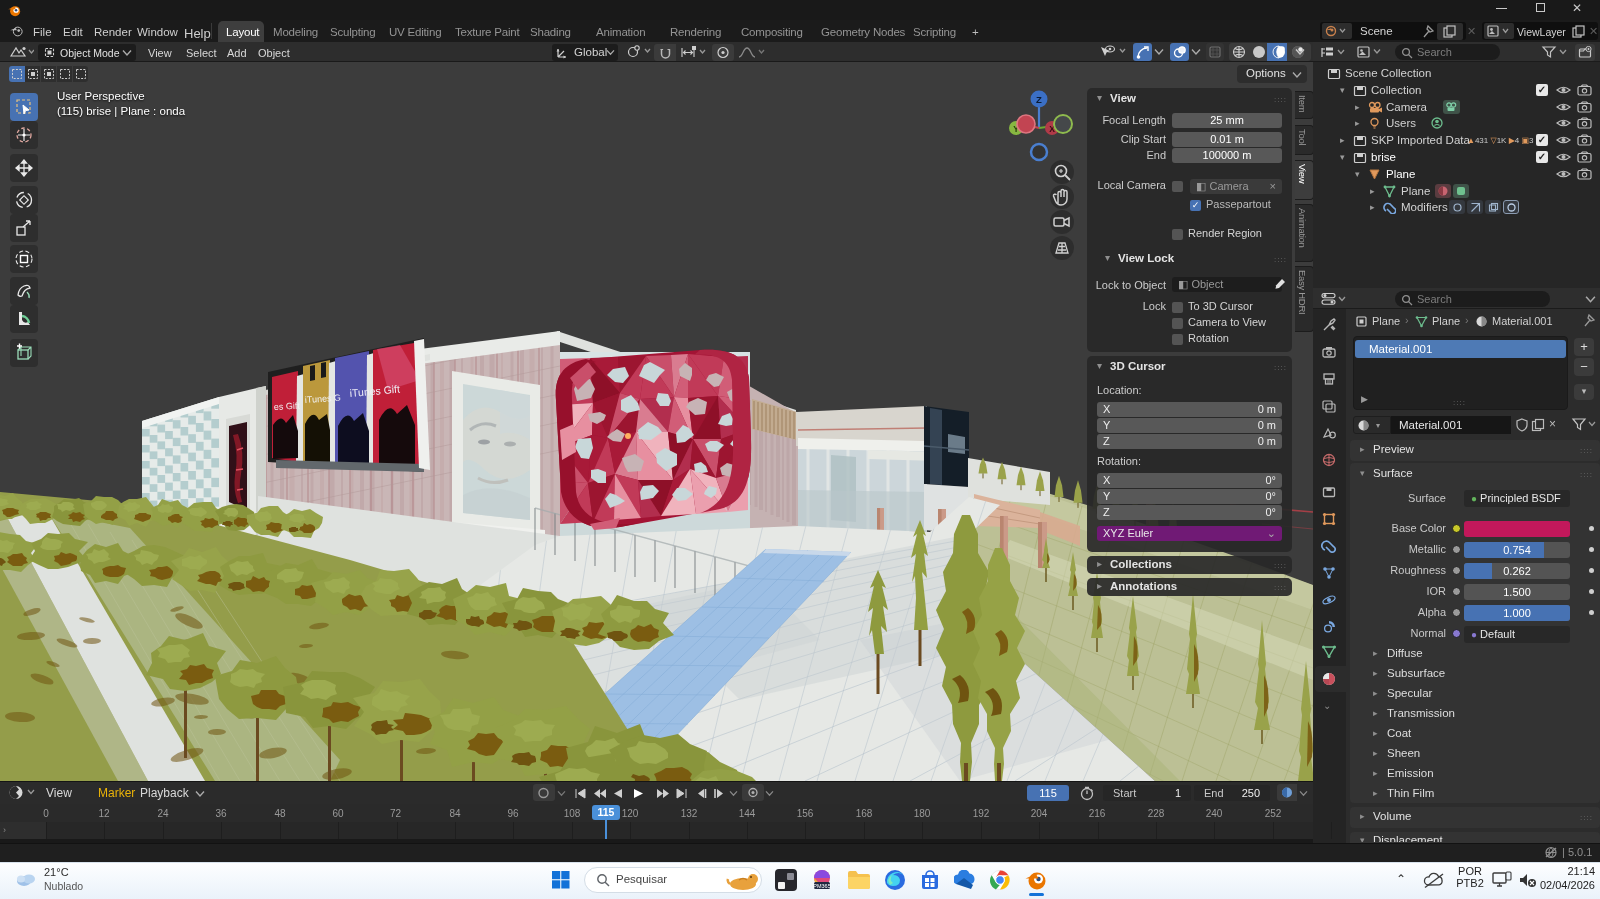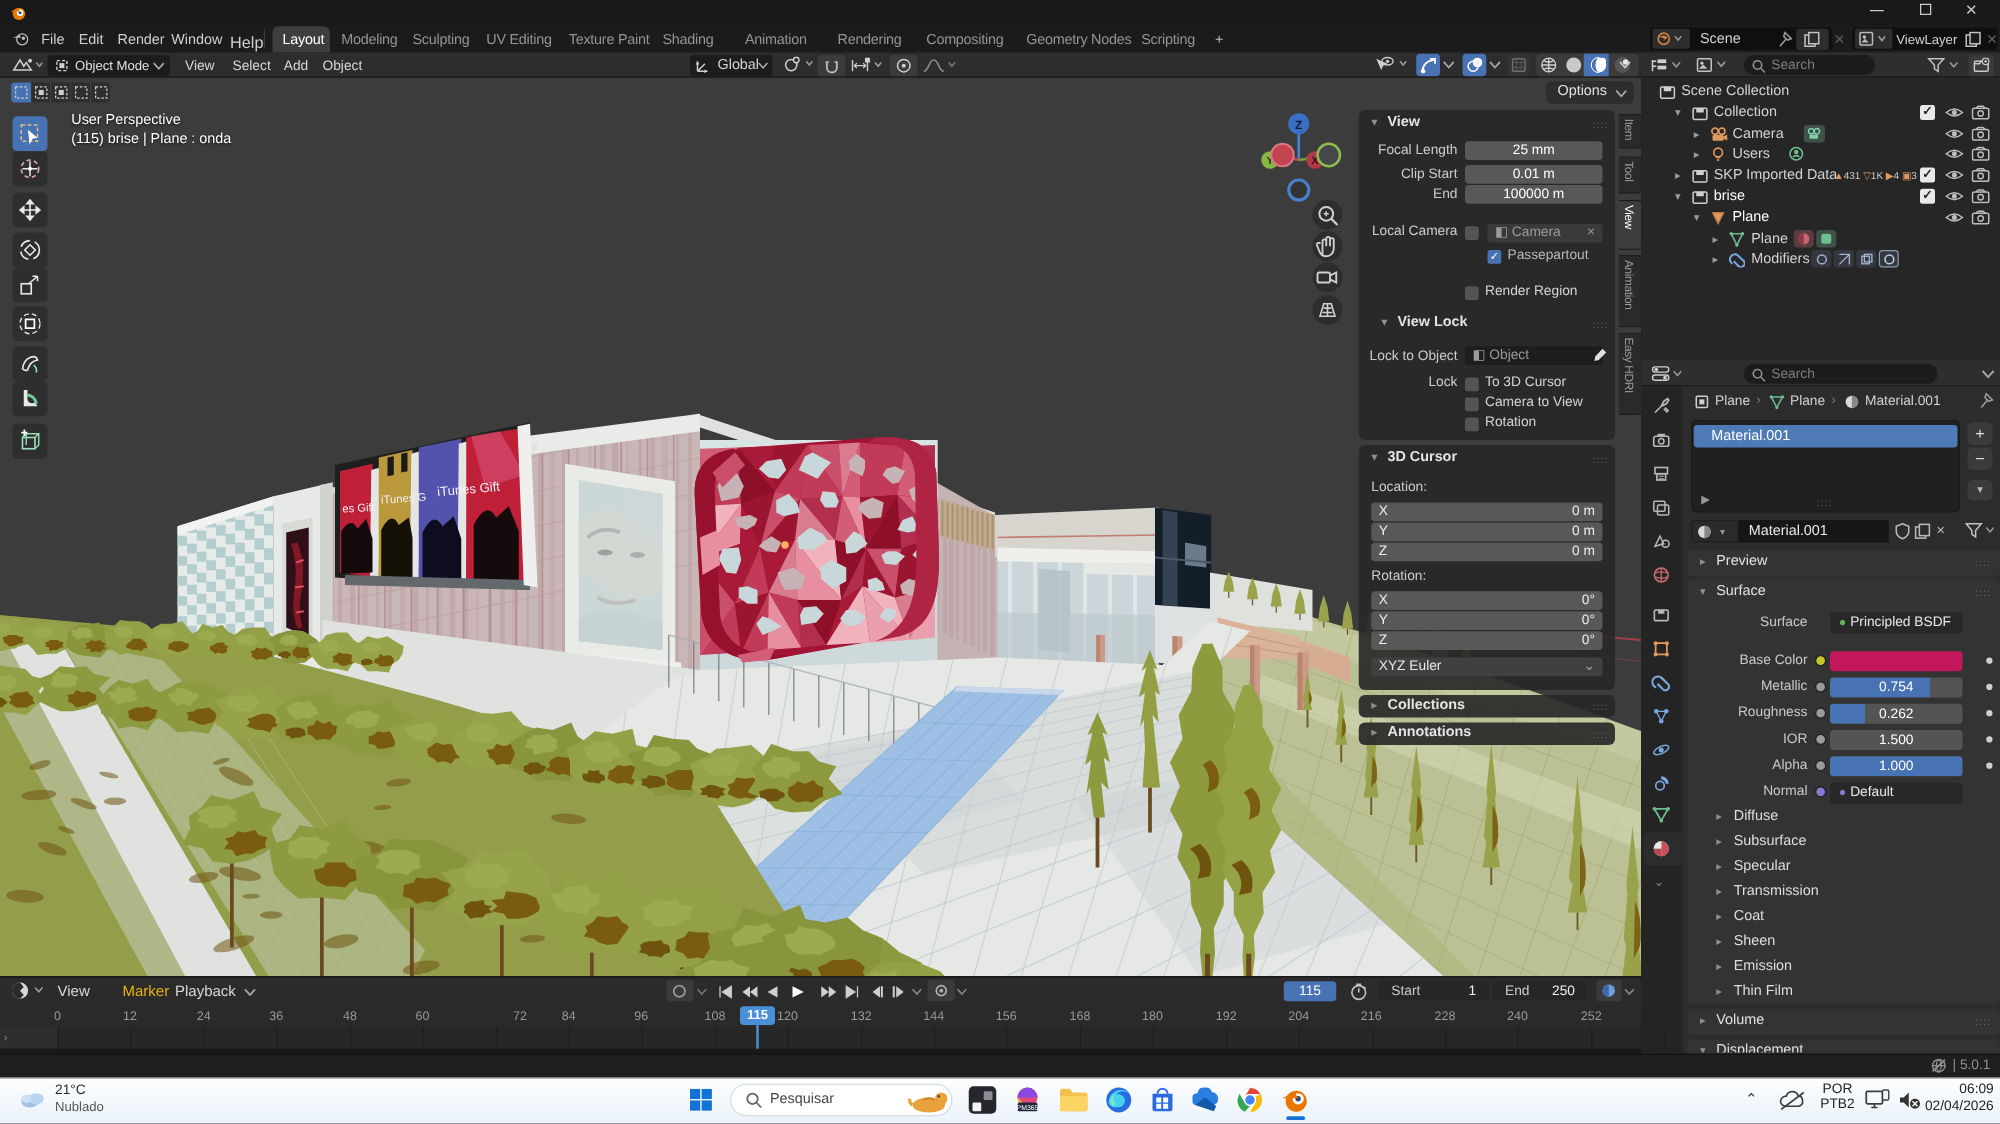--- a/index.html
+++ b/index.html
@@ -999,21 +999,21 @@
       <span style="float:right">0°</span>
     </div>
     <div class="abs" style="left:1097px;top:489px;width:185px;height:15px;background:#585858;border-radius:3px;color:#eee;font-size:11px;line-height:15px;text-align:left;padding:0 6px;white-space:nowrap">
       <span style="float:left">Y</span>
       <span style="float:right">0°</span>
     </div>
     <div class="abs" style="left:1097px;top:505px;width:185px;height:15px;background:#585858;border-radius:3px;color:#eee;font-size:11px;line-height:15px;text-align:left;padding:0 6px;white-space:nowrap">
       <span style="float:left">Z</span>
       <span style="float:right">0°</span>
     </div>
-    <div class="abs" style="left:1097px;top:526px;width:185px;height:15px;background:#404040;border-radius:3px;color:#e8e8e8;font-size:11px;line-height:15px;text-align:left;padding:0 6px;white-space:nowrap">
+    <div class="abs" style="left:1097px;top:526px;width:185px;height:15px;background:#701a75;border-radius:3px;color:#e8e8e8;font-size:11px;line-height:15px;text-align:left;padding:0 6px;white-space:nowrap">
       <span style="float:left">XYZ Euler</span>
       <span style="float:right;color:#aaa">⌄</span>
     </div>
     <div class="abs" style="left:1087px;top:556px;width:205px;height:18px;background:rgba(40,40,40,0.92);border-radius:5px;"></div>
     <div class="abs" style="left:1097px;top:558px;color:#8f8f8f;font-size:10px;">▸</div>
     <div class="abs" style="left:1110px;top:558px;color:#e4e4e4;font-size:11.5px;font-weight:bold;white-space:nowrap">Collections</div>
     <div class="abs dots" style="left:1274px;top:561px;">::::</div>
     <div class="abs" style="left:1087px;top:578px;width:205px;height:18px;background:rgba(40,40,40,0.92);border-radius:5px;"></div>
     <div class="abs" style="left:1097px;top:580px;color:#8f8f8f;font-size:10px;">▸</div>
     <div class="abs" style="left:1110px;top:580px;color:#e4e4e4;font-size:11.5px;font-weight:bold;white-space:nowrap">Annotations</div>
@@ -1482,21 +1482,21 @@
     <svg class="abs" style="left:1299px;top:790px" width="9" height="7" viewBox="0 0 10 8">
       <path d="M1,1.5 L5,6 L9,1.5" stroke="#888" stroke-width="1.4" fill="none"></path>
     </svg>
     <div class="abs" style="left:0;top:804px;width:1313px;height:18px;background:#2a2a2a;"></div>
     <div class="abs" style="left:32px;top:808px;width:28px;text-align:center;color:#9a9a9a;font-size:10px;">0</div>
     <div class="abs" style="left:90px;top:808px;width:28px;text-align:center;color:#9a9a9a;font-size:10px;">12</div>
     <div class="abs" style="left:149px;top:808px;width:28px;text-align:center;color:#9a9a9a;font-size:10px;">24</div>
     <div class="abs" style="left:207px;top:808px;width:28px;text-align:center;color:#9a9a9a;font-size:10px;">36</div>
     <div class="abs" style="left:266px;top:808px;width:28px;text-align:center;color:#9a9a9a;font-size:10px;">48</div>
     <div class="abs" style="left:324px;top:808px;width:28px;text-align:center;color:#9a9a9a;font-size:10px;">60</div>
-    <div class="abs" style="left:402px;top:808px;width:28px;text-align:center;color:#9a9a9a;font-size:10px;">72</div>
+    <div class="abs" style="left:390px;top:808px;width:28px;text-align:left;color:#9a9a9a;font-size:10px;">72</div>
     <div class="abs" style="left:441px;top:808px;width:28px;text-align:center;color:#9a9a9a;font-size:10px;">84</div>
     <div class="abs" style="left:499px;top:808px;width:28px;text-align:center;color:#9a9a9a;font-size:10px;">96</div>
     <div class="abs" style="left:558px;top:808px;width:28px;text-align:center;color:#9a9a9a;font-size:10px;">108</div>
     <div class="abs" style="left:616px;top:808px;width:28px;text-align:center;color:#9a9a9a;font-size:10px;">120</div>
     <div class="abs" style="left:675px;top:808px;width:28px;text-align:center;color:#9a9a9a;font-size:10px;">132</div>
     <div class="abs" style="left:733px;top:808px;width:28px;text-align:center;color:#9a9a9a;font-size:10px;">144</div>
     <div class="abs" style="left:791px;top:808px;width:28px;text-align:center;color:#9a9a9a;font-size:10px;">156</div>
     <div class="abs" style="left:850px;top:808px;width:28px;text-align:center;color:#9a9a9a;font-size:10px;">168</div>
     <div class="abs" style="left:908px;top:808px;width:28px;text-align:center;color:#9a9a9a;font-size:10px;">180</div>
     <div class="abs" style="left:967px;top:808px;width:28px;text-align:center;color:#9a9a9a;font-size:10px;">192</div>
@@ -1623,14 +1623,14 @@
     <svg class="abs" style="left:1492px;top:871px" width="20" height="18" viewBox="0 0 20 18">
       <rect x="1" y="2" width="13" height="10" rx="1" fill="none" stroke="#3c3c3c" stroke-width="1.4"></rect>
       <path d="M5,15 h5 M7.5,12 v3" stroke="#3c3c3c" stroke-width="1.3"></path>
       <rect x="14" y="1" width="5" height="8" rx="1" fill="#eef4fa" stroke="#3c3c3c" stroke-width="1.1"></rect>
     </svg>
     <svg class="abs" style="left:1518px;top:872px" width="20" height="16" viewBox="0 0 20 16">
       <path d="M2,6 h3 l4,-4 v12 l-4,-4 h-3z" fill="#333"></path>
       <circle cx="14" cy="11" r="4" fill="#333"></circle>
       <path d="M12,9 l4,4 m0,-4 l-4,4" stroke="#fff" stroke-width="1.1"></path>
     </svg>
-    <div class="abs" style="left:1533px;top:865px;width:62px;text-align:right;color:#222;font-size:11px;">06:09</div>
+    <div class="abs" style="left:1533px;top:865px;width:62px;text-align:right;color:#222;font-size:11px;">21:14</div>
     <div class="abs" style="left:1515px;top:879px;width:80px;text-align:right;color:#222;font-size:11px;">02/04/2026</div>
   </div>
 </body></html>

